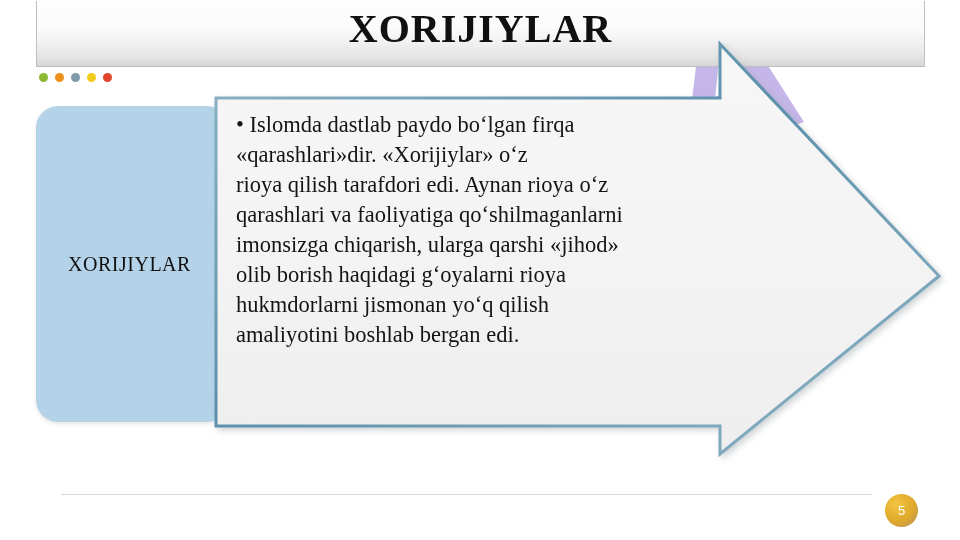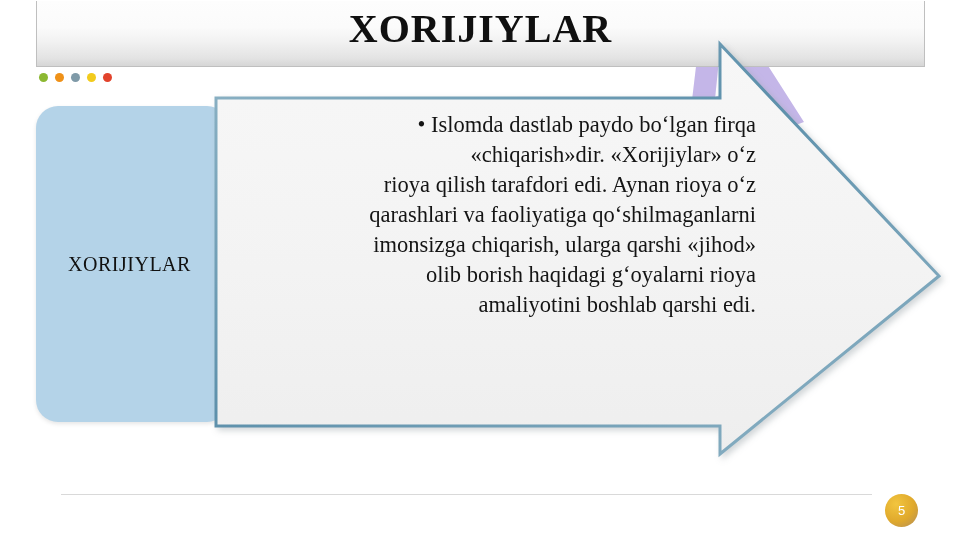--- a/index.html
+++ b/index.html
@@ -149,21 +149,21 @@
     overflow: visible;
   }
 
   
   #body-text {
     position: absolute;
     left: 236px;
     top: 110px;
     width: 520px;
     z-index: 12;
-    text-align: right;
+    text-align: left;
     font-family: "Liberation Serif", serif;
     font-size: 22.5px;
     line-height: 30px;
     color: #141414;
   }
 
   
   #footer-rule {
     position: absolute;
     left: 61px;
@@ -246,26 +246,27 @@
         <filter id="calloutShadow" x="-10%" y="-10%" width="130%" height="130%">
           <feDropShadow dx="3" dy="3" stdDeviation="3" flood-color="#9aa3a8" flood-opacity="0.45"></feDropShadow>
         </filter>
       </defs>
       <polygon points="2,2 506,2 506,-52 725,180 506,358 506,330 2,330" fill="url(#calloutFill)" stroke="url(#calloutStroke)" stroke-width="3" stroke-linejoin="miter" filter="url(#calloutShadow)"></polygon>
     </svg>
   </div>
 
   <div id="body-text">
     <div>•  Islomda dastlab paydo bo‘lgan firqa</div>
-    <div>«chiqarish»dir. «Xorijiylar» o‘z</div>
+    <div>«qarashlari»dir. «Xorijiylar» o‘z</div>
     <div>rioya qilish tarafdori edi. Aynan rioya o‘z</div>
     <div>qarashlari va faoliyatiga qo‘shilmaganlarni</div>
     <div>imonsizga chiqarish, ularga qarshi «jihod»</div>
     <div>olib borish haqidagi g‘oyalarni rioya</div>
-    <div>amaliyotini boshlab qarshi edi.</div>
+    <div>hukmdorlarni jismonan yo‘q qilish</div>
+    <div>amaliyotini boshlab bergan edi.</div>
   </div>
 
   <div id="footer-rule"></div>
   <div id="footer-text">DINSHUNOSLIK</div>
   <div id="page-badge">
     <span id="page-badge-number">5</span>
   </div>
 
 </div>
 

